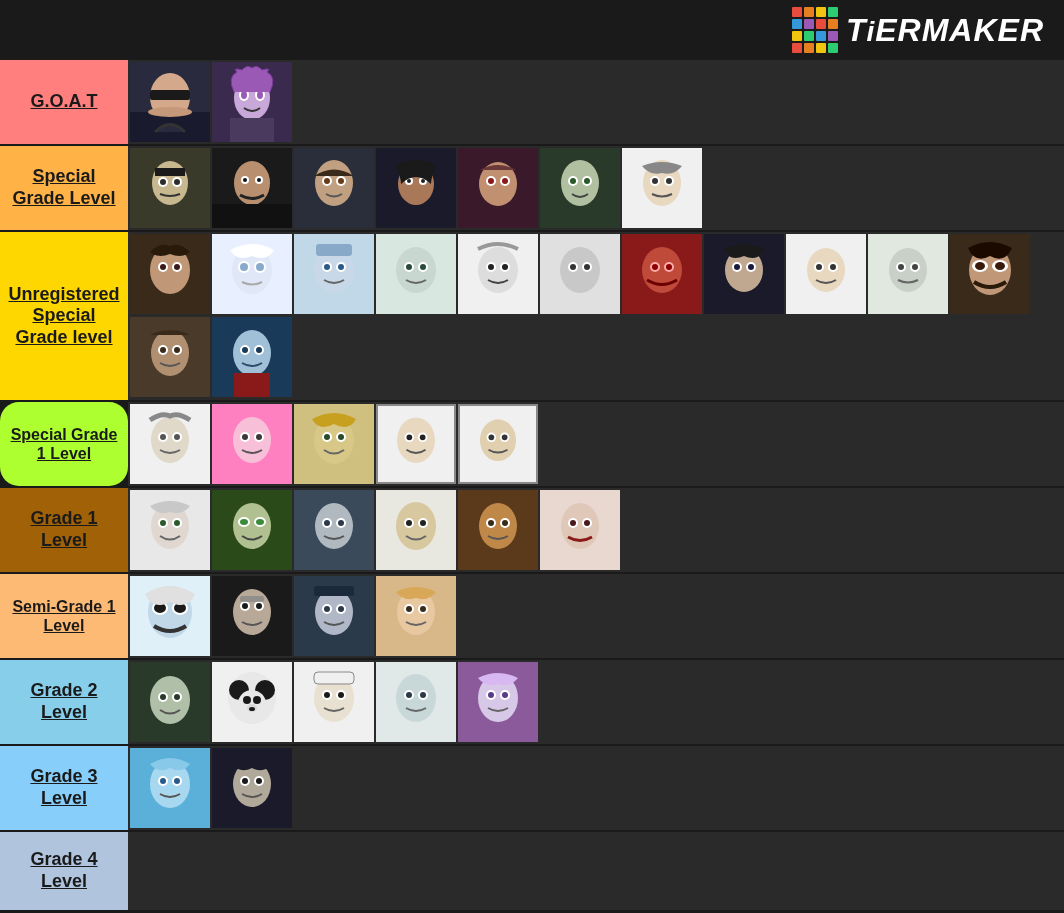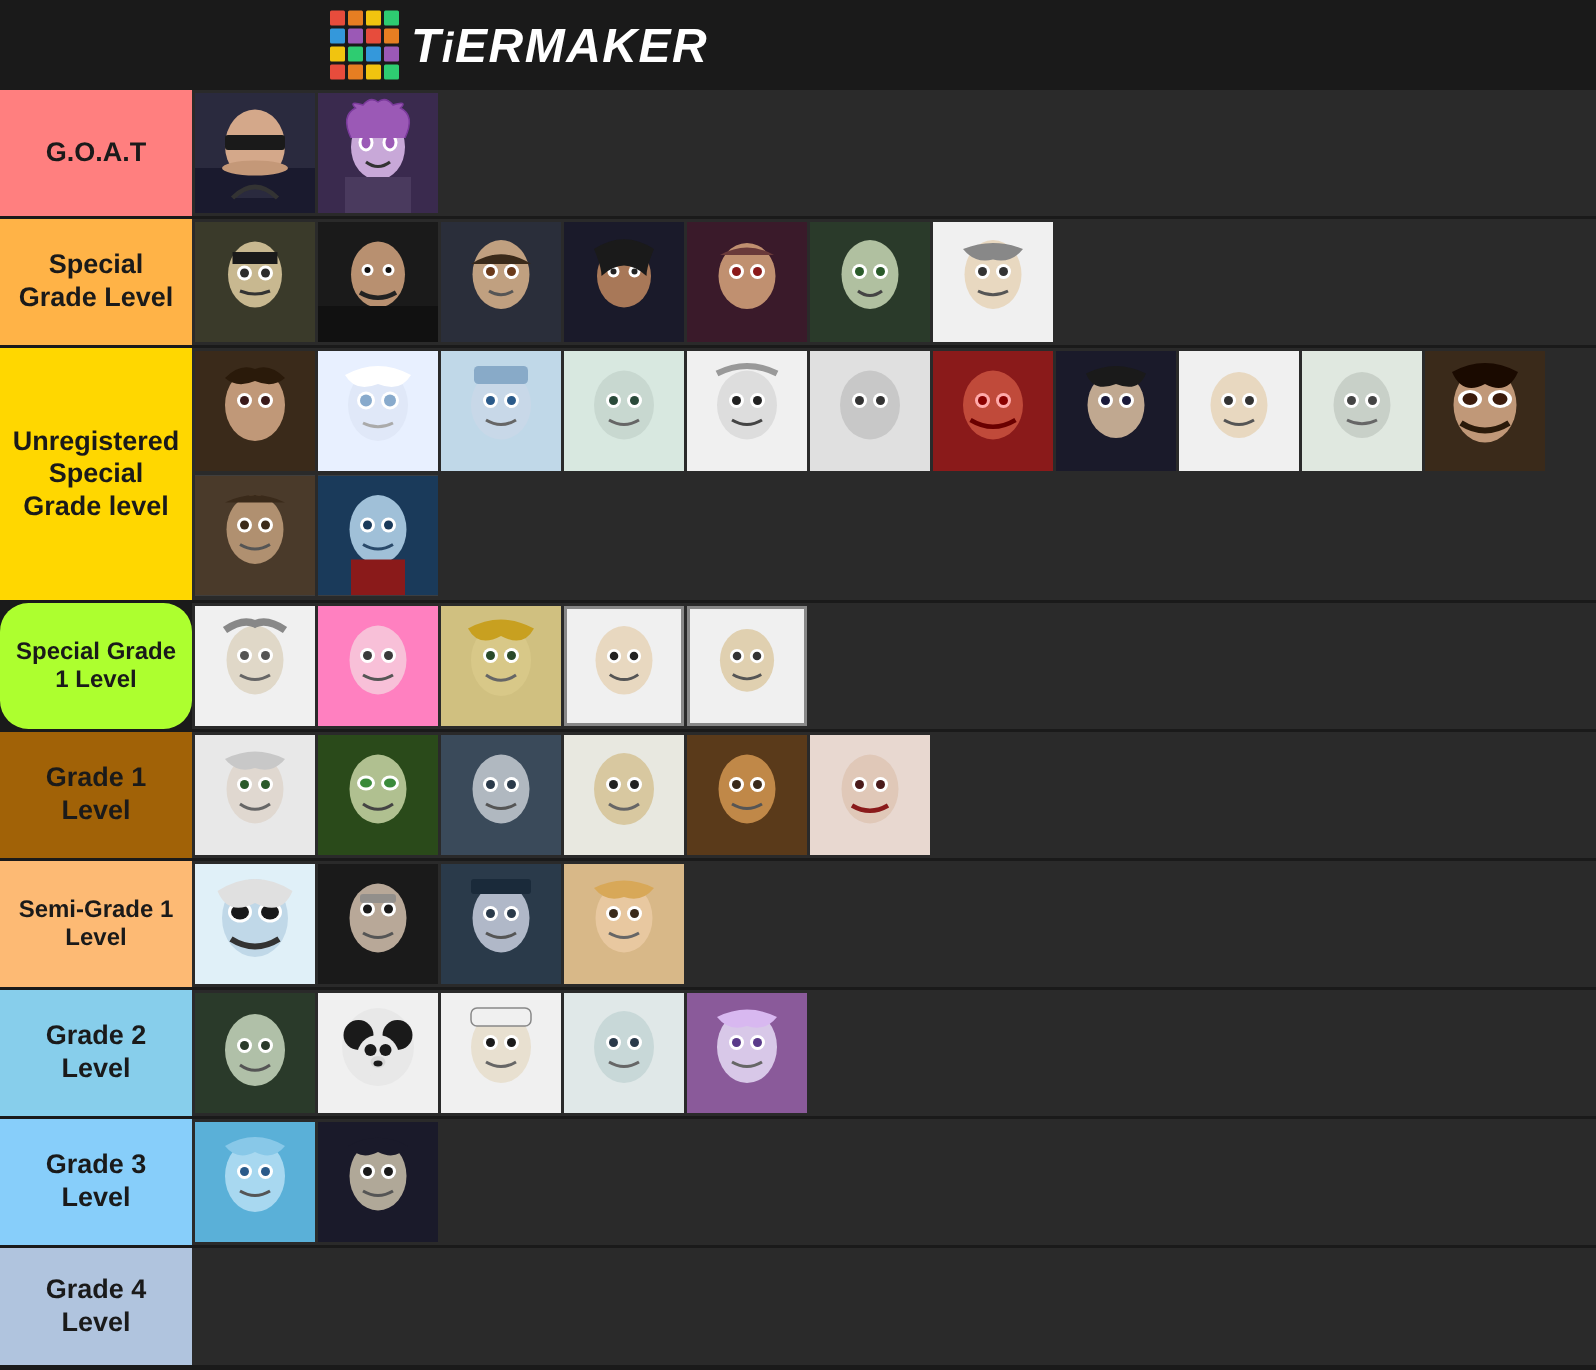--- a/index.html
+++ b/index.html
@@ -7,21 +7,21 @@
       background: #1a1a1a;
       font-family: Arial, sans-serif;
       width: 1064px;
       min-height: 913px;
     }
 
     .header {
       background: #1a1a1a;
       display: flex;
       align-items: center;
-      justify-content: flex-start;
+      justify-content: flex-end;
       padding: 8px 20px;
       height: 60px;
     }
 
     .logo {
       display: flex;
       align-items: center;
       gap: 8px;
     }
 
@@ -59,20 +59,21 @@
       min-width: 128px;
       display: flex;
       align-items: center;
       justify-content: center;
       text-align: center;
       font-size: 18px;
       font-weight: bold;
       color: #1a1a1a;
       padding: 8px;
       line-height: 1.2;
+      text-decoration: underline;
     }
 
     .tier-items {
       display: flex;
       flex-wrap: wrap;
       align-items: flex-start;
       background: #2a2a2a;
       flex: 1;
       padding: 2px;
       gap: 2px;

